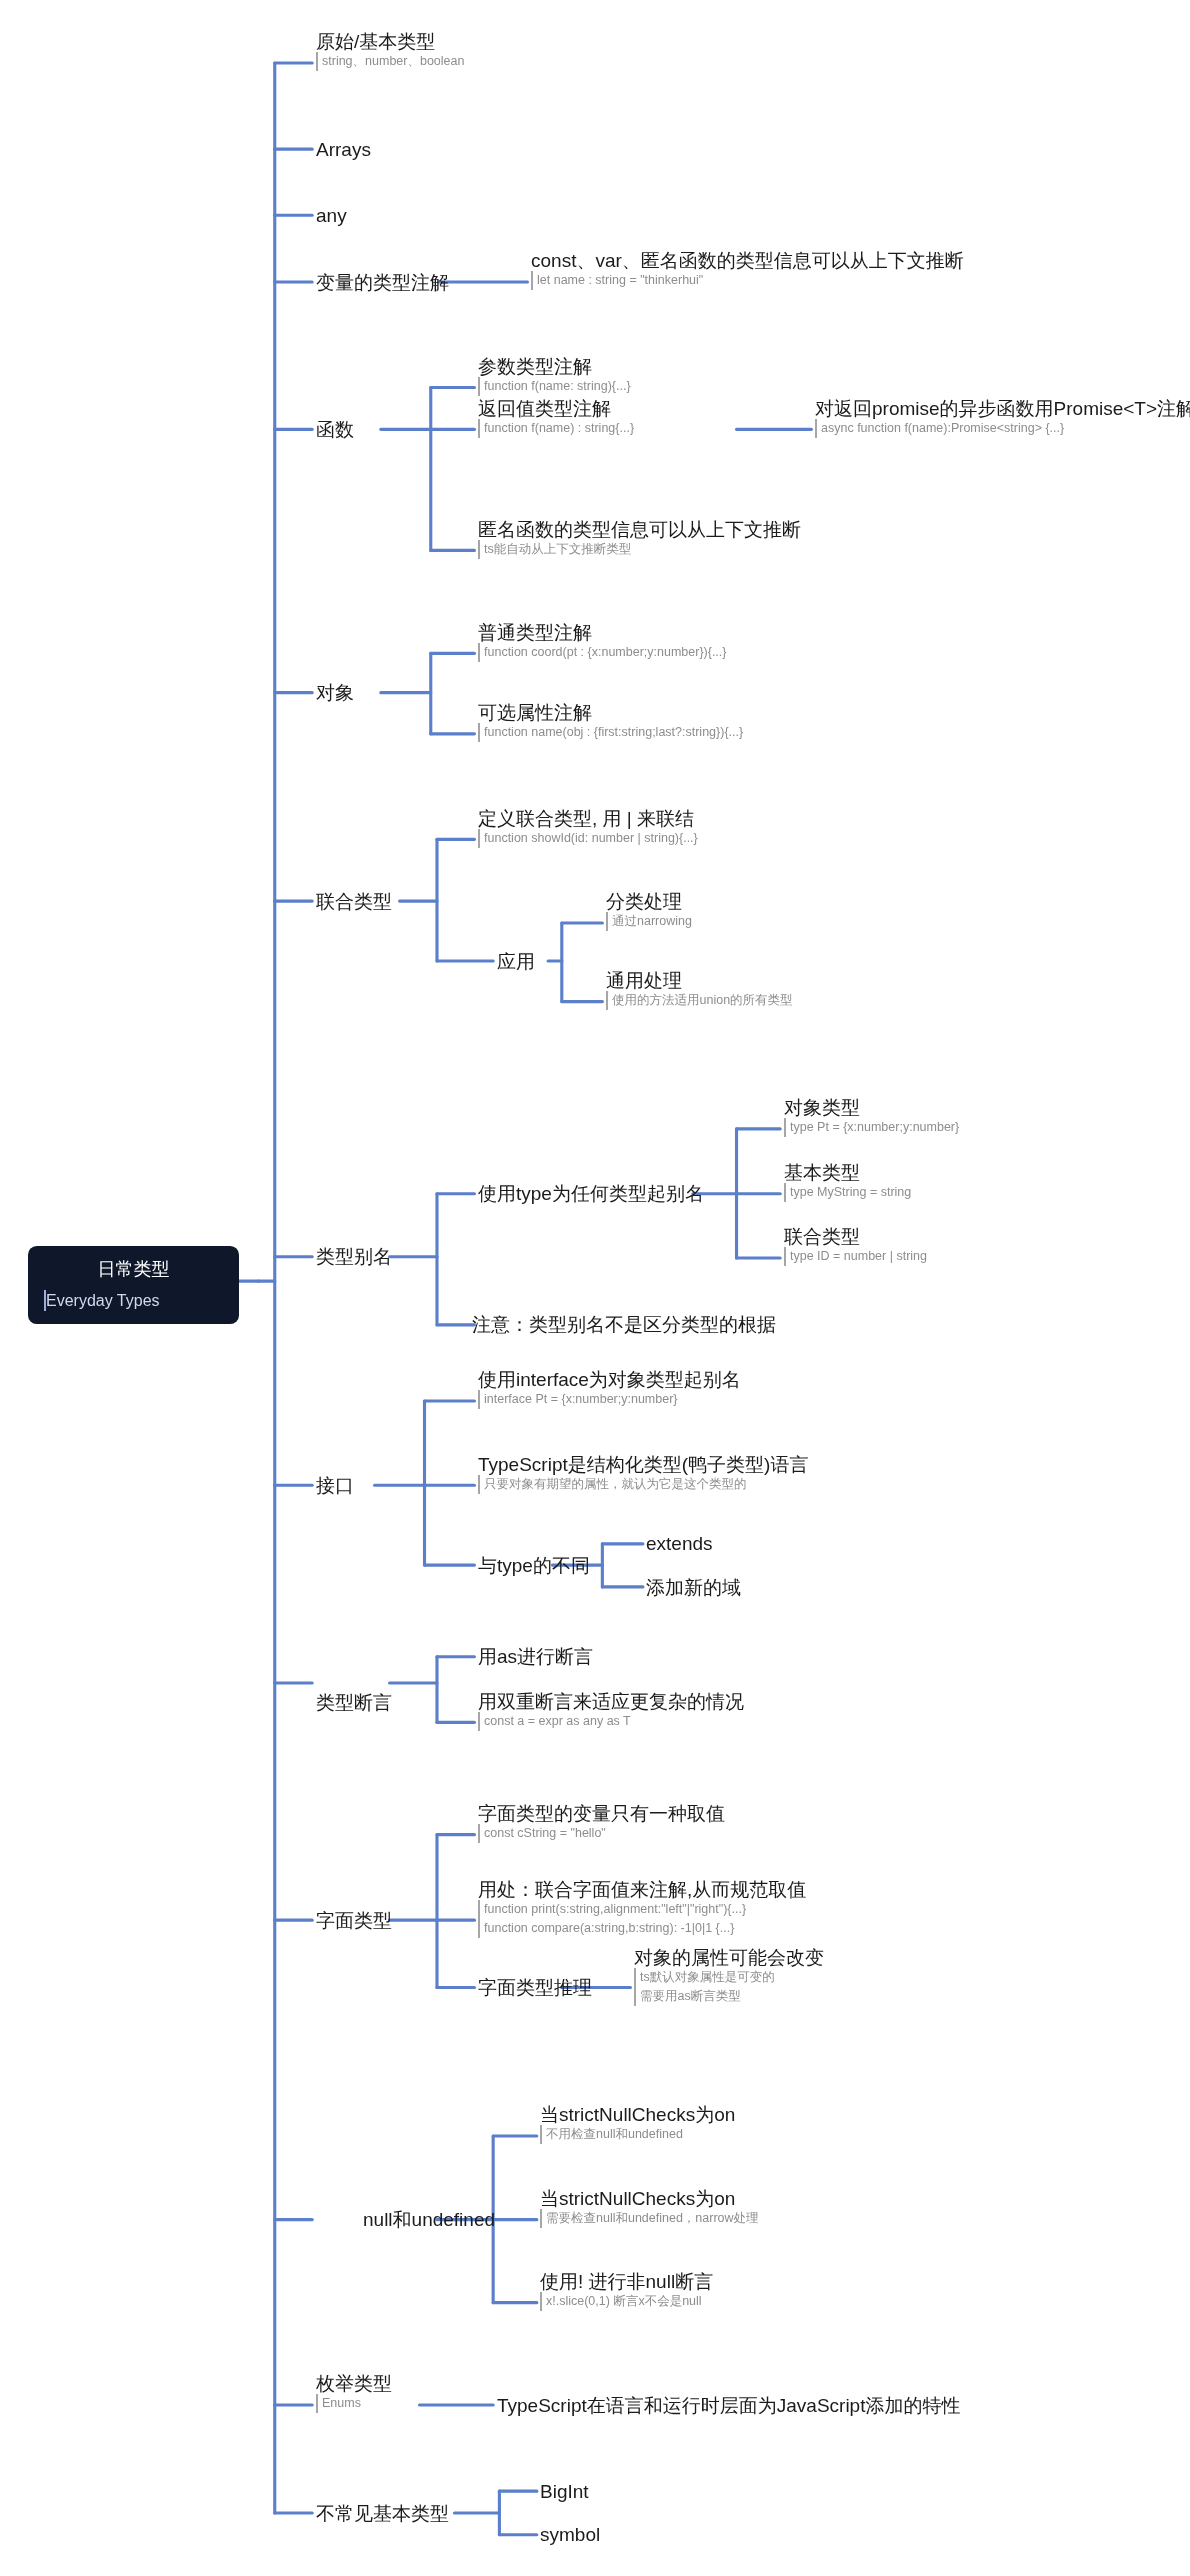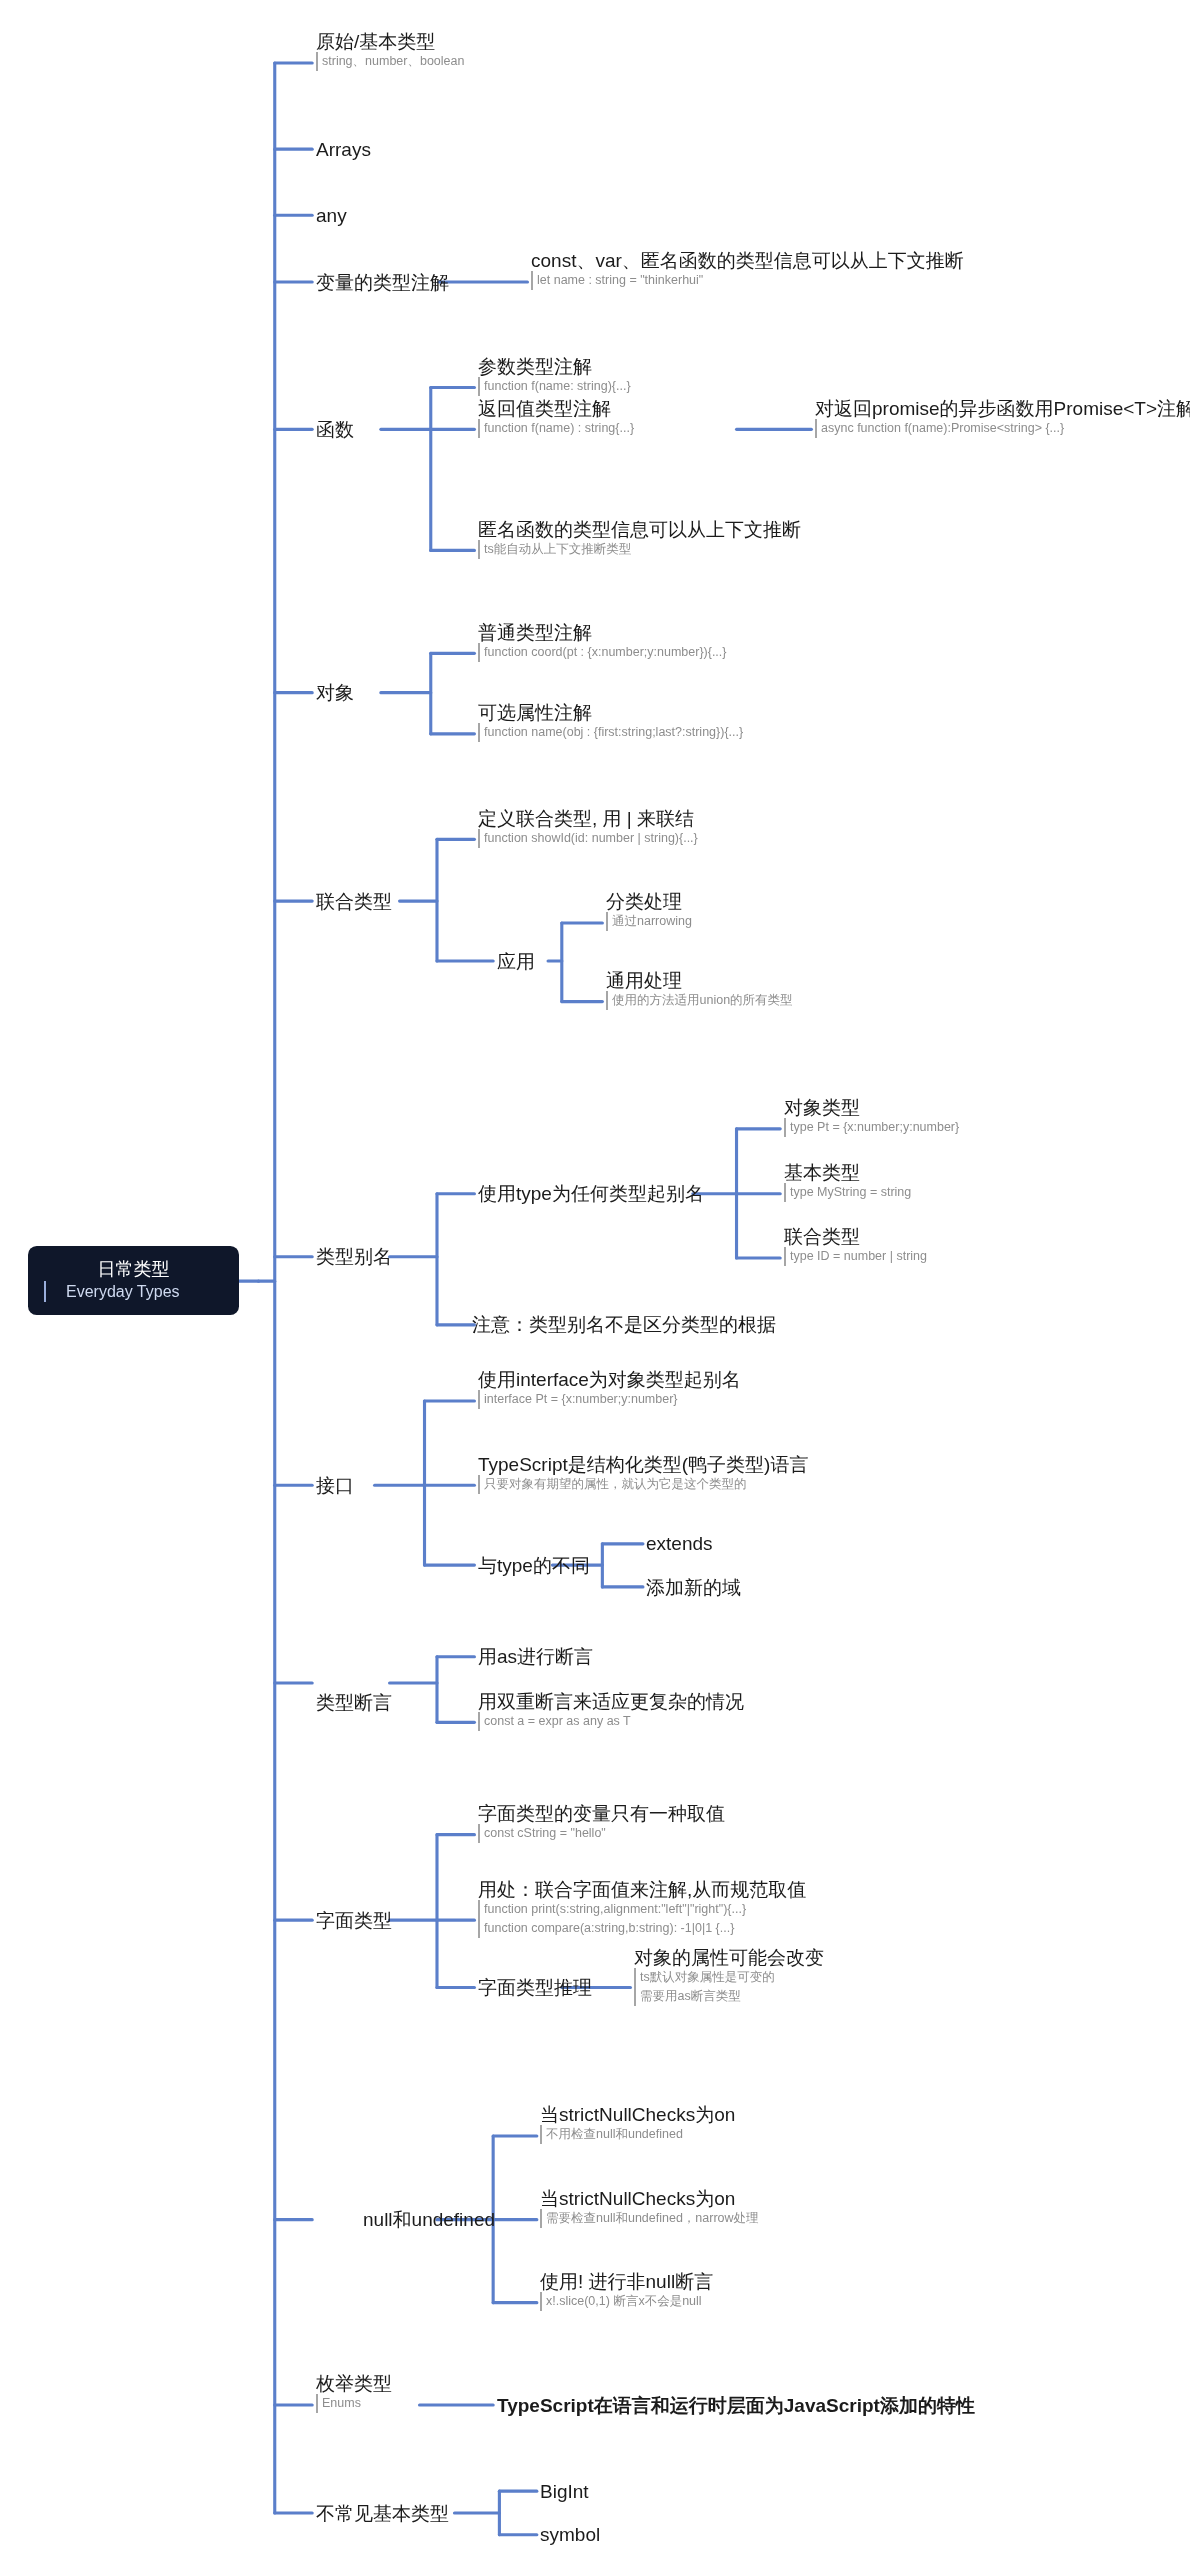--- a/index.html
+++ b/index.html
@@ -27,22 +27,22 @@
     color:#ffffff;
   }
   .root-title{
     font-size:18px;
     line-height:24px;
     color:#ffffff;
     white-space:nowrap;
     text-align:center;
   }
   .root-sub{
-    margin-top:0;
-    padding-left:20px;
+    margin-top:9px;
+    padding-left:0;
     border-left:2.5px solid #9aaedb;
     font-size:16px;
     line-height:21px;
     color:#cfdaf0;
     white-space:nowrap;
   }
 
   
   .node{
     position:absolute;
@@ -369,21 +369,21 @@
   <div class="node" style="left:540px; top:2272px;">
     <div class="title">使用! 进行非null断言</div>
     <div class="note">x!.slice(0,1) 断言x不会是null</div>
   </div>
 
   <div class="node" style="left:316px; top:2374px;">
     <div class="title">枚举类型</div>
     <div class="note">Enums</div>
   </div>
 
-  <div class="node" style="left:497px; top:2396px;font-weight:bold;">
+  <div class="node" style="left:497px; top:2396px;">
     <div class="title">TypeScript在语言和运行时层面为JavaScript添加的特性</div>
   </div>
 
   <div class="node" style="left:316px; top:2504px;">
     <div class="title">不常见基本类型</div>
   </div>
 
   <div class="node" style="left:540px; top:2482px;">
     <div class="title">BigInt</div>
   </div>

